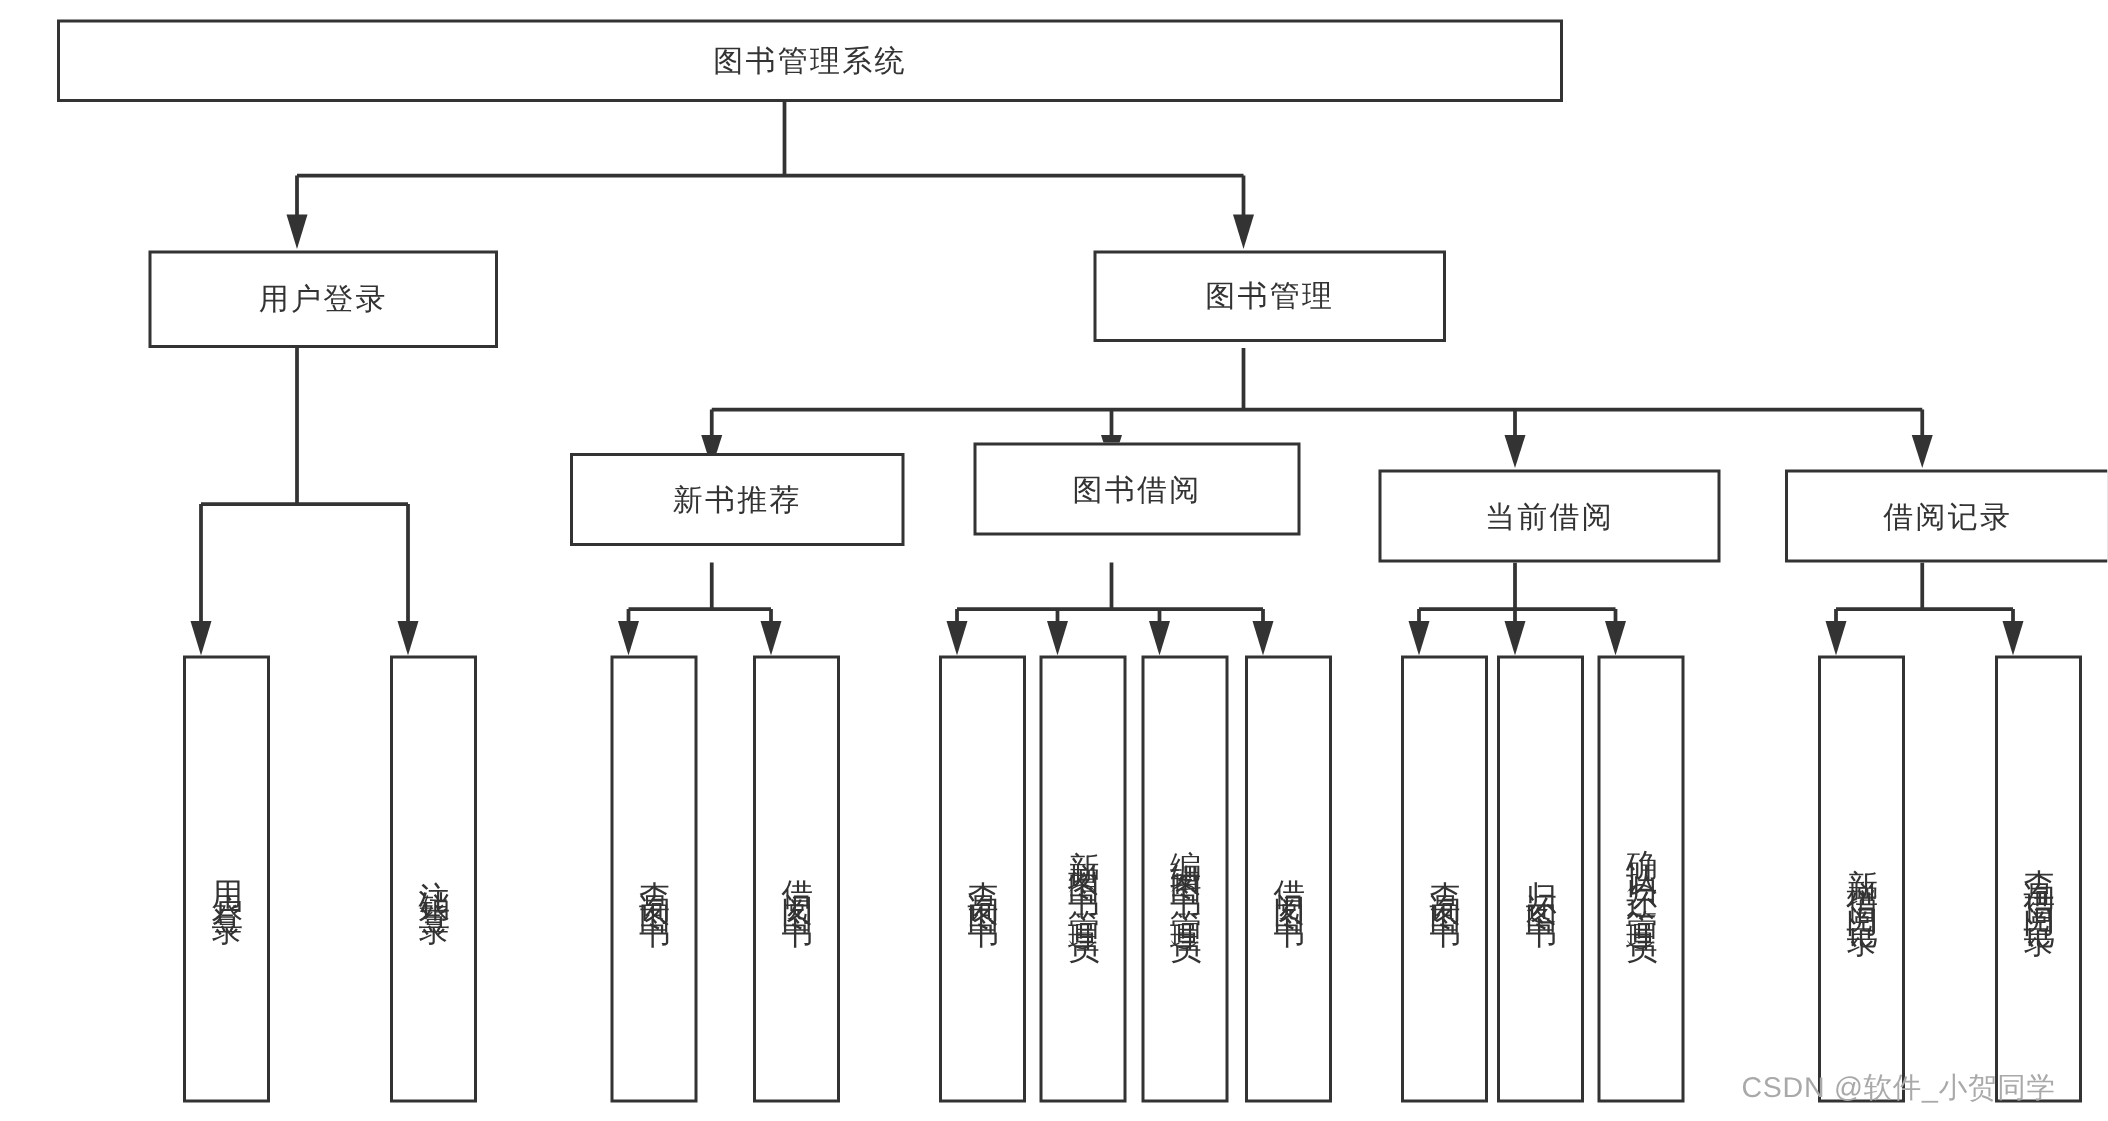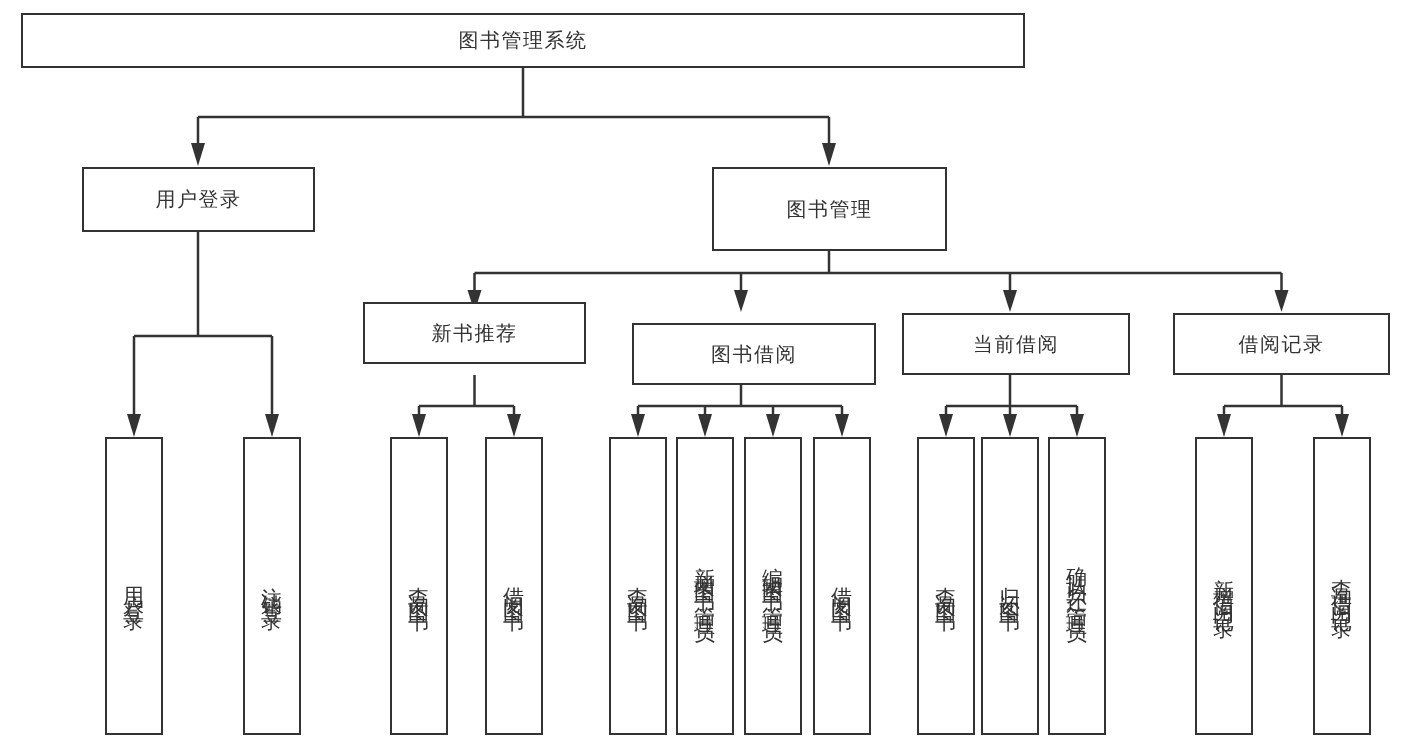--- a/index.html
+++ b/index.html
@@ -30,20 +30,21 @@
   }
   .node {
     position: absolute;
     background: #ffffff;
     border: 2.5px solid #333333;
     color: #333333;
     display: flex;
     align-items: center;
     justify-content: center;
     z-index: 2;
+    margin-left: 17px;
   }
   .hbox {
     font-size: 20px;
     letter-spacing: 1.5px;
     white-space: nowrap;
   }
   .vbox {
     top: 437px;
     width: 58px;
     height: 298px;
@@ -114,28 +115,28 @@
     <polygon points="1335,414 1349,414 1342,437"></polygon>
   </svg>
 
   <div class="node hbox" style="left:21px; top:13px; width:1004px; height:55px;">
     <span>图书管理系统</span>
   </div>
 
   <div class="node hbox" style="left:82px; top:167px; width:233px; height:65px;">
     <span>用户登录</span>
   </div>
-  <div class="node hbox" style="left:712px; top:167px; width:235px; height:84px;">
+  <div class="node hbox" style="left:712px; top:167px; width:235px; height:61px;">
     <span>图书管理</span>
   </div>
 
   <div class="node hbox" style="left:363px; top:302px; width:223px; height:62px;">
     <span>新书推荐</span>
   </div>
-  <div class="node hbox" style="left:632px; top:323px; width:244px; height:62px;">
+  <div class="node hbox" style="left:632px; top:295px; width:218px; height:62px;">
     <span>图书借阅</span>
   </div>
   <div class="node hbox" style="left:902px; top:313px; width:228px; height:62px;">
     <span>当前借阅</span>
   </div>
   <div class="node hbox" style="left:1173px; top:313px; width:217px; height:62px;">
     <span>借阅记录</span>
   </div>
 
   <div class="node vbox" style="left:105px;">
@@ -175,14 +176,15 @@
     <span class="vtext">确认归还（管理员）</span>
   </div>
 
   <div class="node vbox" style="left:1195px;">
     <span class="vtext">新增借阅记录</span>
   </div>
   <div class="node vbox" style="left:1313px;">
     <span class="vtext">查询借阅记录</span>
   </div>
 
+  <div class="watermark">CSDN @软件_小贺同学</div>
 
 </div>
 
 </body></html>

